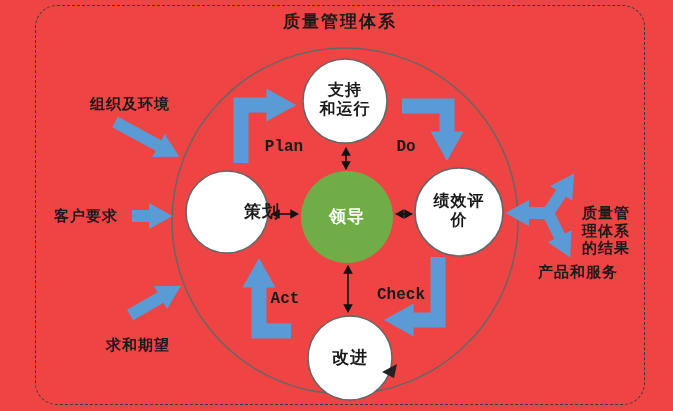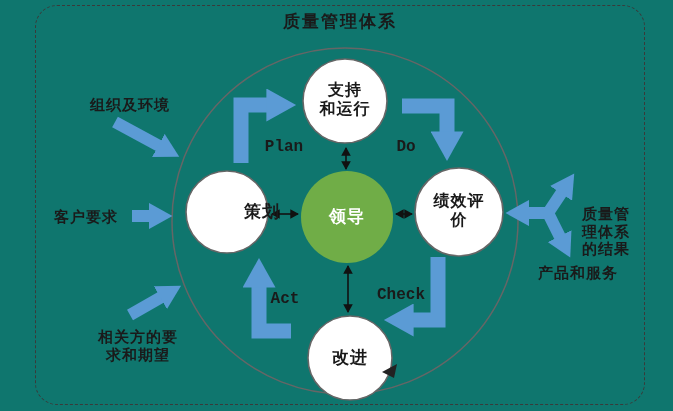--- a/index.html
+++ b/index.html
@@ -1,31 +1,31 @@
 <!DOCTYPE html>
 <html><head>
 <meta charset="utf-8">
 <style>
   html,body{margin:0;padding:0;background:#fff;}
   #stage{
-    position:relative;width:673px;height:411px;background:#0f766e;overflow:hidden;
+    position:relative;width:673px;height:411px;background:#ef4444;overflow:hidden;
     font-family:"Liberation Sans",sans-serif;color:#1a1a1a;
   }
   #frame{
     position:absolute;left:35px;top:5px;width:608px;height:398px;
     border:1.6px dashed #3a3a3a;border-radius:22px;
   }
   svg{position:absolute;left:0;top:0;}
   .lbl{
     position:absolute;transform:translate(-50%,-50%);
     font-weight:700;text-align:center;white-space:nowrap;line-height:1.18;
   }
   .cjk17{font-size:17px;letter-spacing:1px;}
   .cjk16{font-size:16px;letter-spacing:1px;}
-  .cjk15{font-size:15px;letter-spacing:1px;}
+  .cjk15{font-size:15px;letter-spacing:1px;font-family:Liberation Serif, serif;}
   .mono{font-family:"Liberation Mono",monospace;font-size:16px;font-weight:700;letter-spacing:0px;}
   .white{color:#ffffff;}
   .title{font-size:17px;letter-spacing:2px;}
 </style>
 </head>
 <body>
 
 <div id="stage">
 
   <div id="frame"></div>
@@ -104,21 +104,20 @@
   <div class="lbl mono" style="left:284px;top:147px;">Plan</div>
   <div class="lbl mono" style="left:406px;top:147px;">Do</div>
   <div class="lbl mono" style="left:401px;top:295px;">Check</div>
   <div class="lbl mono" style="left:285px;top:299px;">Act</div>
 
   <div class="lbl cjk15" style="left:130px;top:105px;">组织及环境</div>
 
   <div class="lbl cjk15" style="left:86px;top:217px;">客户要求</div>
 
   <div class="lbl cjk15" style="left:138px;top:346px;">
-    <div>相关方的要</div>
     <div>求和期望</div>
   </div>
 
 
   <div class="lbl cjk15" style="left:606px;top:232px;text-align:right;">
     <div>质量管</div>
     <div>理体系</div>
     <div>的结果</div>
   </div>
 

